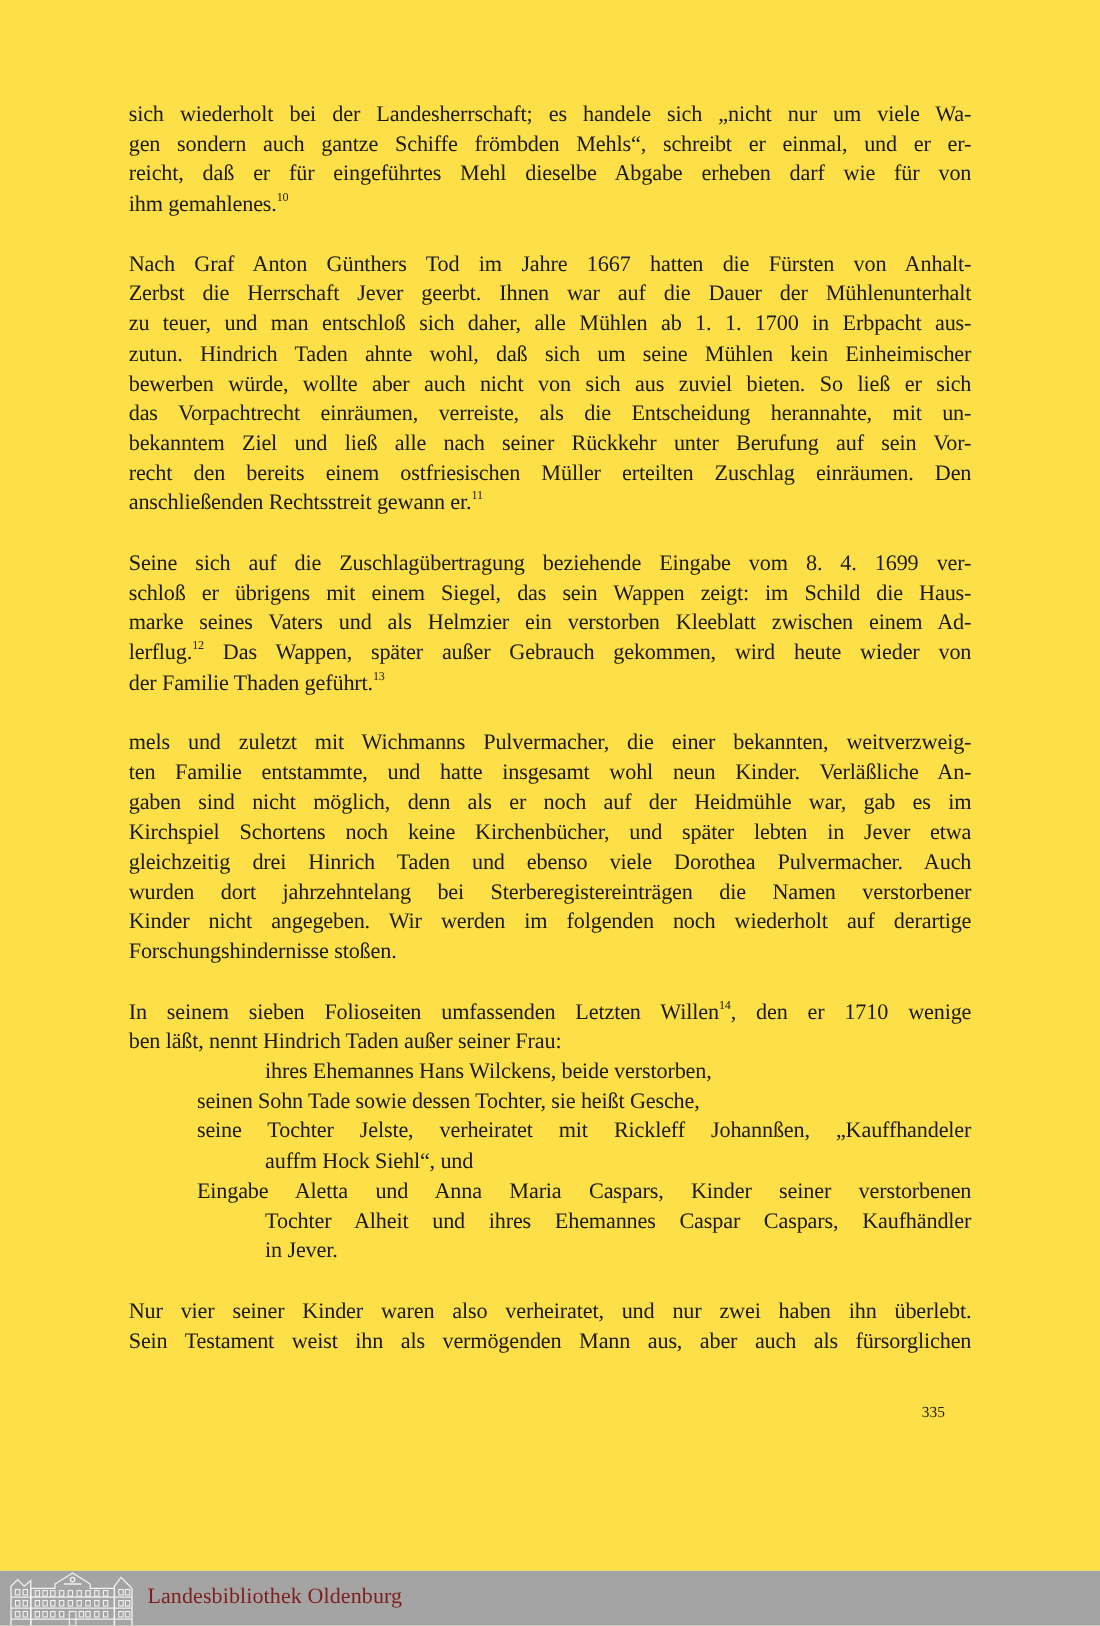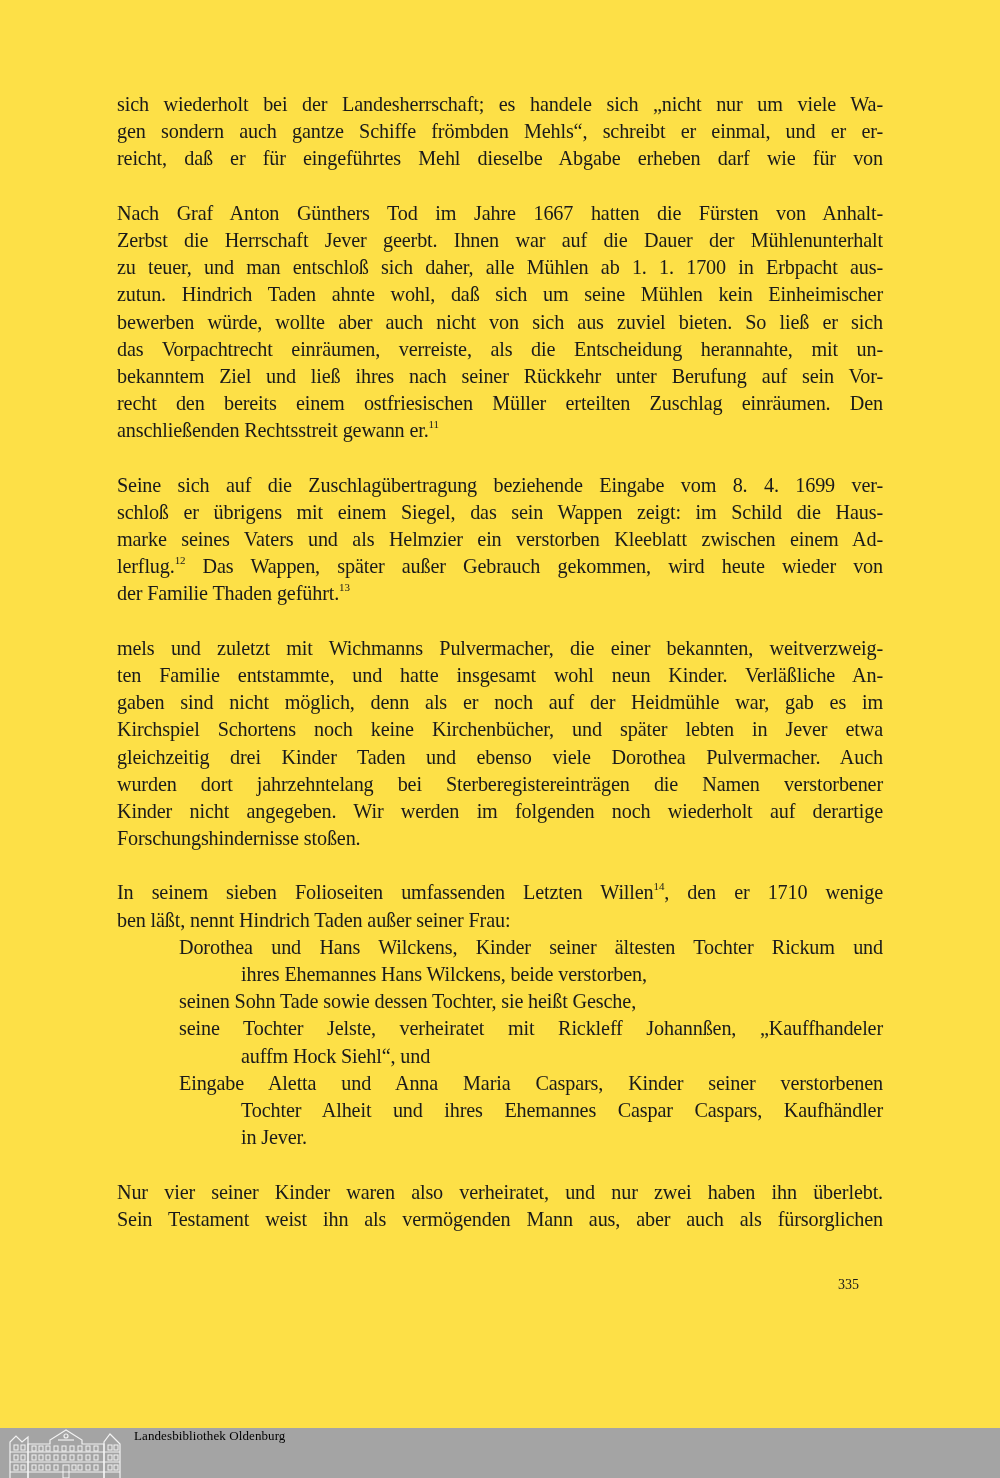--- a/index.html
+++ b/index.html
@@ -72,81 +72,81 @@
     .footer-logo {
       position: absolute;
       left: 6px;
       top: 0;
       width: 118px;
       height: 50px;
     }
     .footer-name {
       position: absolute;
       left: 134px;
-      top: 0;
-      font-size: 13px;
-      color: #000000;
+      top: 12px;
+      font-size: 20px;
+      color: #7f1d1d;
       letter-spacing: 0.1px;
     }
   </style>
 </head>
 <body>
 
 <div class="page">
   <div class="text-column">
 
     <div class="para">
       <span class="line">sich wiederholt bei der Landesherrschaft; es handele sich „nicht nur um viele Wa-</span>
       <span class="line">gen sondern auch gantze Schiffe frömbden Mehls“, schreibt er einmal, und er er-</span>
       <span class="line">reicht, daß er für eingeführtes Mehl dieselbe Abgabe erheben darf wie für von</span>
+      <span class="line last"><span>ihm gemahlenes.</span><sup>10</sup></span>
     </div>
     <div class="gap"></div>
 
     <div class="para">
       <span class="line">Nach Graf Anton Günthers Tod im Jahre 1667 hatten die Fürsten von Anhalt-</span>
       <span class="line">Zerbst die Herrschaft Jever geerbt. Ihnen war auf die Dauer der Mühlenunterhalt</span>
       <span class="line">zu teuer, und man entschloß sich daher, alle Mühlen ab 1. 1. 1700 in Erbpacht aus-</span>
       <span class="line">zutun. Hindrich Taden ahnte wohl, daß sich um seine Mühlen kein Einheimischer</span>
       <span class="line">bewerben würde, wollte aber auch nicht von sich aus zuviel bieten. So ließ er sich</span>
       <span class="line">das Vorpachtrecht einräumen, verreiste, als die Entscheidung herannahte, mit un-</span>
-      <span class="line">bekanntem Ziel und ließ ihres nach seiner Rückkehr unter Berufung auf sein Vor-</span>
+      <span class="line">bekanntem Ziel und ließ alle nach seiner Rückkehr unter Berufung auf sein Vor-</span>
       <span class="line">recht den bereits einem ostfriesischen Müller erteilten Zuschlag einräumen. Den</span>
       <span class="line last"><span>anschließenden Rechtsstreit gewann er.</span><sup>11</sup></span>
     </div>
     <div class="gap"></div>
 
     <div class="para">
       <span class="line">Seine sich auf die Zuschlagübertragung beziehende Eingabe vom 8. 4. 1699 ver-</span>
       <span class="line">schloß er übrigens mit einem Siegel, das sein Wappen zeigt: im Schild die Haus-</span>
       <span class="line">marke seines Vaters und als Helmzier ein verstorben Kleeblatt zwischen einem Ad-</span>
       <span class="line"><span>lerflug.</span><sup>12</sup><span> Das Wappen, später außer Gebrauch gekommen, wird heute wieder von</span></span>
       <span class="line last"><span>der Familie Thaden geführt.</span><sup>13</sup></span>
     </div>
     <div class="gap"></div>
 
     <div class="para">
       <span class="line">mels und zuletzt mit Wichmanns Pulvermacher, die einer bekannten, weitverzweig-</span>
       <span class="line">ten Familie entstammte, und hatte insgesamt wohl neun Kinder. Verläßliche An-</span>
       <span class="line">gaben sind nicht möglich, denn als er noch auf der Heidmühle war, gab es im</span>
       <span class="line">Kirchspiel Schortens noch keine Kirchenbücher, und später lebten in Jever etwa</span>
-      <span class="line">gleichzeitig drei Kinder Taden und ebenso viele Dorothea Pulvermacher. Auch</span>
+      <span class="line">gleichzeitig drei Hinrich Taden und ebenso viele Dorothea Pulvermacher. Auch</span>
       <span class="line">wurden dort jahrzehntelang bei Sterberegistereinträgen die Namen verstorbener</span>
       <span class="line">Kinder nicht angegeben. Wir werden im folgenden noch wiederholt auf derartige</span>
       <span class="line last">Forschungshindernisse stoßen.</span>
     </div>
     <div class="gap"></div>
 
     <div class="para">
       <span class="line"><span>In seinem sieben Folioseiten umfassenden Letzten Willen</span><sup>14</sup><span>, den er 1710 wenige</span></span>
       <span class="line last">ben läßt, nennt Hindrich Taden außer seiner Frau:</span>
     </div>
 
     <div class="list">
       <div class="list-item">
-        <span class="line">Dorothea und Hans Wilckens, Kinder seiner ältesten Tochter Rickum und</span>
         <span class="line cont last">ihres Ehemannes Hans Wilckens, beide verstorben,</span>
       </div>
       <div class="list-item">
         <span class="line last">seinen Sohn Tade sowie dessen Tochter, sie heißt Gesche,</span>
       </div>
       <div class="list-item">
         <span class="line">seine Tochter Jelste, verheiratet mit Rickleff Johannßen, „Kauffhandeler</span>
         <span class="line cont last">auffm Hock Siehl“, und</span>
       </div>
       <div class="list-item">

